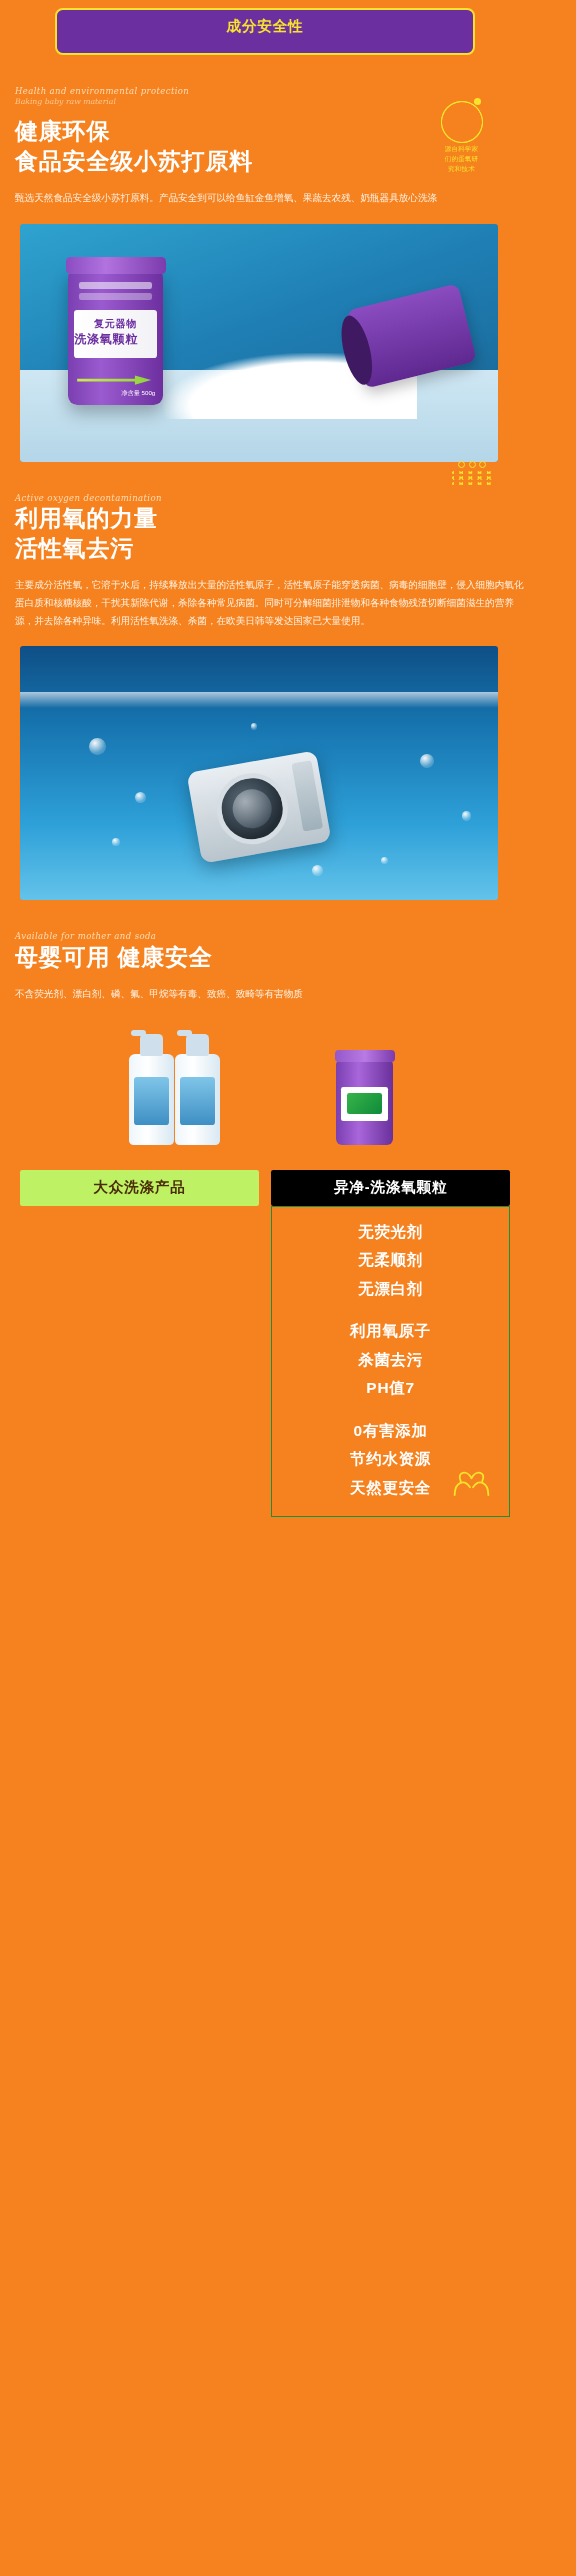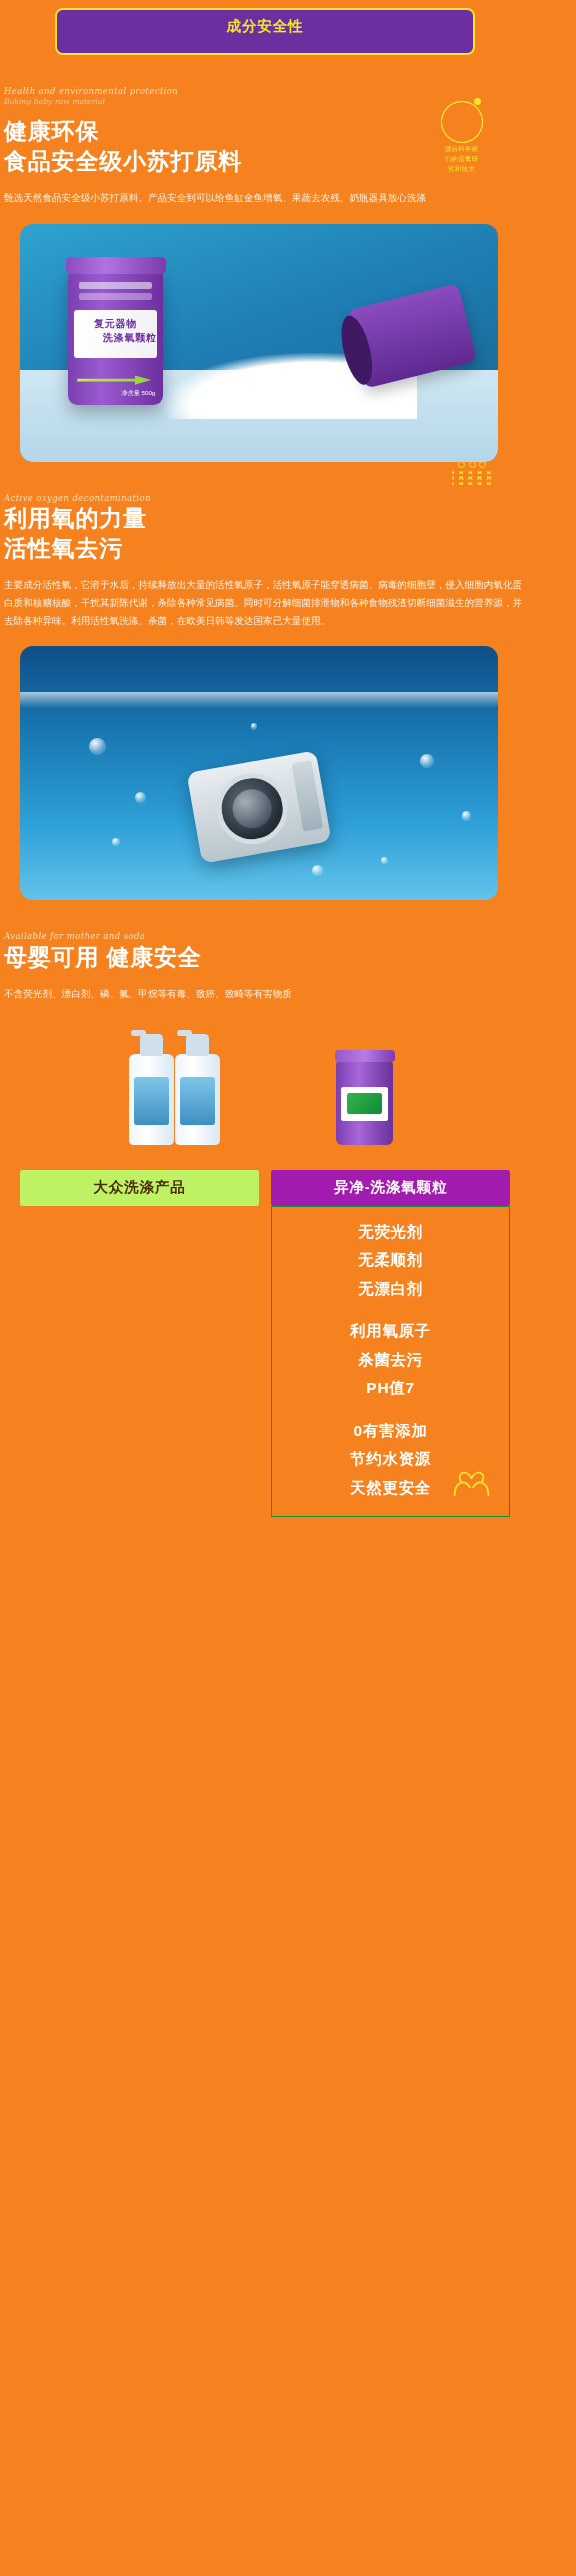--- a/index.html
+++ b/index.html
@@ -30,21 +30,21 @@
     margin-bottom: 5.4px;
   }
   .safety-body {
     font-size: 10px;
     line-height: 1.55;
     color: #ffffff;
     text-align: left;
   }
 
   
-  .section { padding: 0 4px; }
+  .section { padding: 0 4px; margin-left: 11px; }
   .eyebrow {
     font-family: "DejaVu Serif", serif;
     font-style: italic;
     font-size: 8.5px;
     color: #FFE2BE;
     letter-spacing: 0.4px;
     margin-bottom: 1.5px;
     opacity: .92;
   }
   .eyebrow-sub {
@@ -110,21 +110,21 @@
   }
 
   .hand-badge {
     position: absolute; right: 29px; width: 54px; height: 42px;
   }
   .hand-badge svg { width: 49px; height: 42px; }
 
   
   .img-card {
     margin: 17px 32px 0 20px;
-    border-radius: 13px;
+    border-radius: 3px;
     overflow: hidden;
     height: 238px;
     position: relative;
   }
   
   .scene-jar {
     background: linear-gradient(160deg,#2fa3cf 0%, #1f7fb5 45%, #19618f 100%);
   }
   .scene-jar .floor {
     position: absolute; left: 0; right: 0; bottom: 0; height: 92px;
@@ -143,21 +143,21 @@
   }
   .jar .label-band {
     position: absolute; left: 6.2px; top: 40px; right: 6.2px; height: 48px;
     background: linear-gradient(90deg,#ffffff,#f2f2f6);
     border-radius: 3.1px;
   }
   .jar .label-band .t1 {
     color: #6B2FA0; font-size: 10px; font-weight: bold; text-align: center; margin-top: 7px; letter-spacing: 0.8px;
   }
   .jar .label-band .t2 {
-    color: #6B2FA0; font-size: 10px; font-weight: bold; text-align: right; letter-spacing: 0.8px;
+    color: #6B2FA0; font-size: 12px; font-weight: bold; text-align: left; letter-spacing: 0.8px;
   }
   .jar .chip {
     position: absolute; left: 10.8px; top: 12.3px; right: 10.8px; height: 7px;
     background: rgba(255,255,255,.55); border-radius: 2.3px;
   }
   .jar .chip.b { top: 23px; background: rgba(255,255,255,.35); }
   .jar .arrow {
     position: absolute; left: 9.2px; bottom: 20px; width: 74px; height: 9.2px;
     background: linear-gradient(90deg,#cde94f,#8fd13f);
     clip-path: polygon(0 35%, 78% 35%, 78% 0, 100% 50%, 78% 100%, 78% 65%, 0 65%);
@@ -256,21 +256,21 @@
   
   .compare {
     display: flex; gap: 12.3px; padding: 0 20px; margin-top: 20px; align-items: flex-start;
   }
   .panel { flex: 1; }
   .panel-head {
     font-size: 14.6px; font-weight: bold; padding: 8.5px 0; text-align: center;
     border-radius: 2.3px; letter-spacing: 0.8px;
   }
   .panel-left .panel-head { background: #bef264; color: #4a2c07; }
-  .panel-right .panel-head { background: #a21caf; color: #ffffff; }
+  .panel-right .panel-head { background: #000000; color: #ffffff; }
   .panel-body {
     border: 1.5px solid; padding: 10.8px 10.8px 14px 10.8px; margin-top: 0;
   }
   .panel-left .panel-body { border-color: #F7E32B; }
   .panel-right .panel-body { border-color: #1E8E3E; background: transparent; }
   .sub-title {
     text-align: center; font-size: 11.5px; font-weight: bold; color: #ffffff;
     padding: 6.2px 0 4.6px 0; border-bottom: 0.8px solid rgba(255,255,255,.45);
     margin-bottom: 6.2px;
   }

